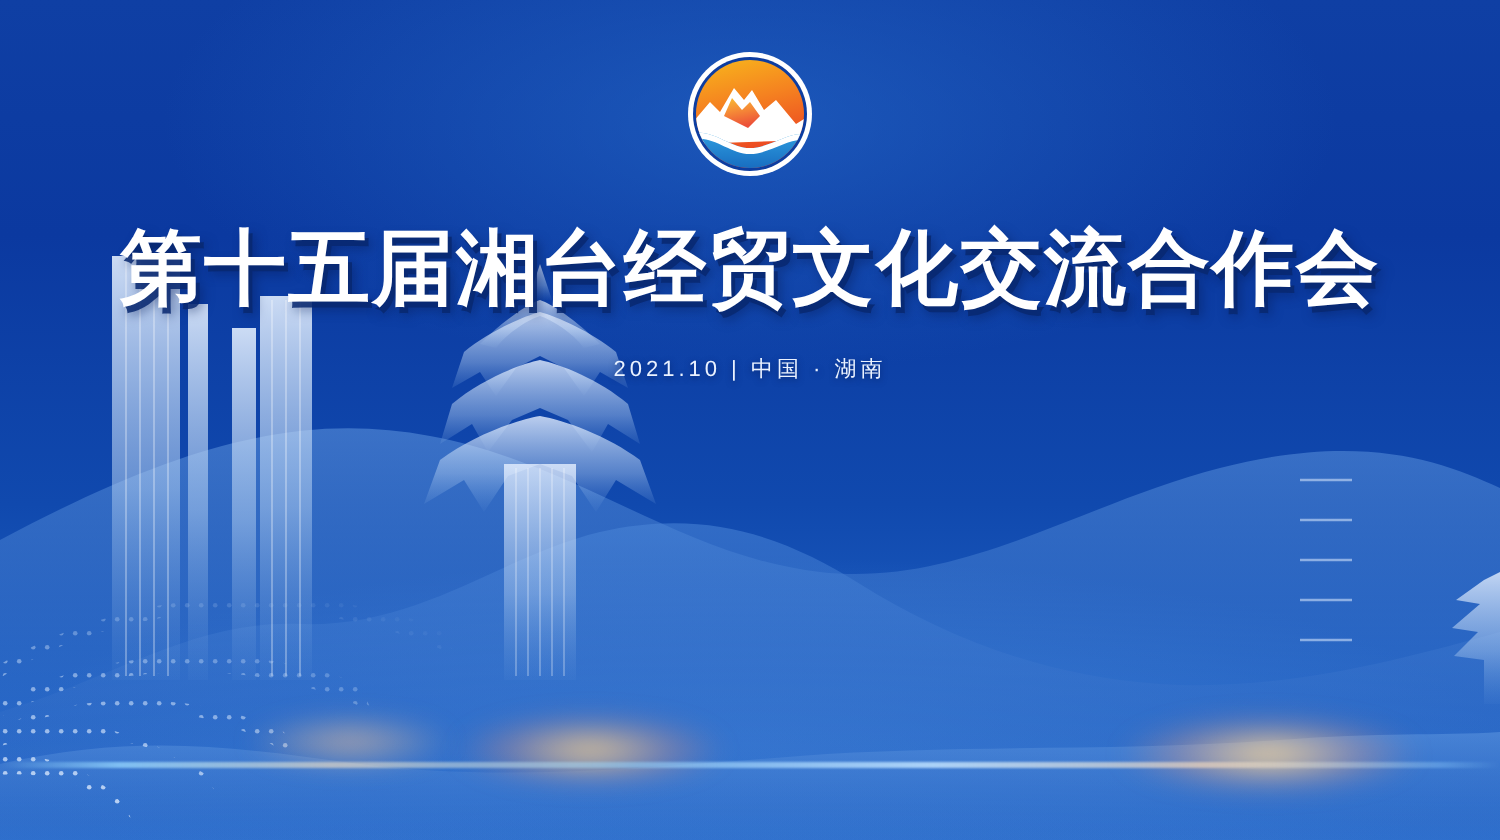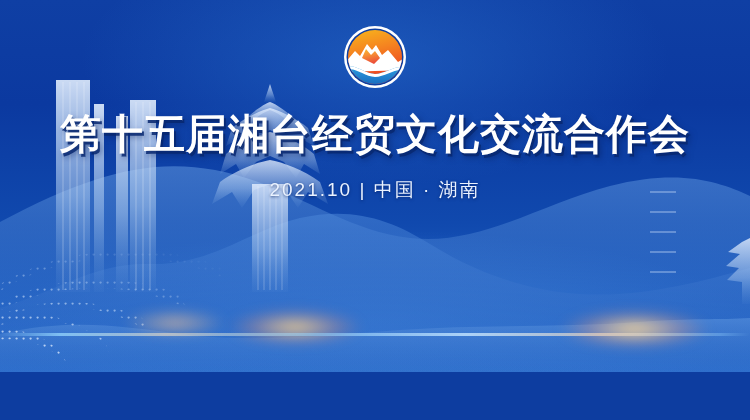--- a/index.html
+++ b/index.html
@@ -7,21 +7,21 @@
     padding: 0;
     background: #0d3da0;
   }
   body {
     font-family: "Liberation Sans", sans-serif;
   }
 
   .poster {
     position: relative;
     width: 750px;
-    height: 372px;
+    height: 420px;
     overflow: hidden;
     background: linear-gradient(180deg, #0f3fa4 0%, #0b39a0 28%, #1049ae 60%, #1f61c4 86%, #2f74d2 100%);
   }
 
   
   .wash {
     position: absolute;
     pointer-events: none;
   }
   .wash-top {
@@ -93,21 +93,21 @@
     letter-spacing: 1px;
     color: #ffffff;
     text-shadow:
       2px 3px 0 rgba(8,40,112,.85),
       3px 4px 6px rgba(5,28,88,.55);
     white-space: nowrap;
   }
   .subtitle {
     margin-top: 17px;
     font-family: "Liberation Sans", sans-serif;
-    font-size: 19px;
+    font-size: 11px;
     letter-spacing: 2px;
     color: #eaf2ff;
     text-shadow: 0 1px 3px rgba(6,32,95,.7);
     white-space: nowrap;
   }
 </style>
 </head>
 <body>
 
 <div class="poster">

